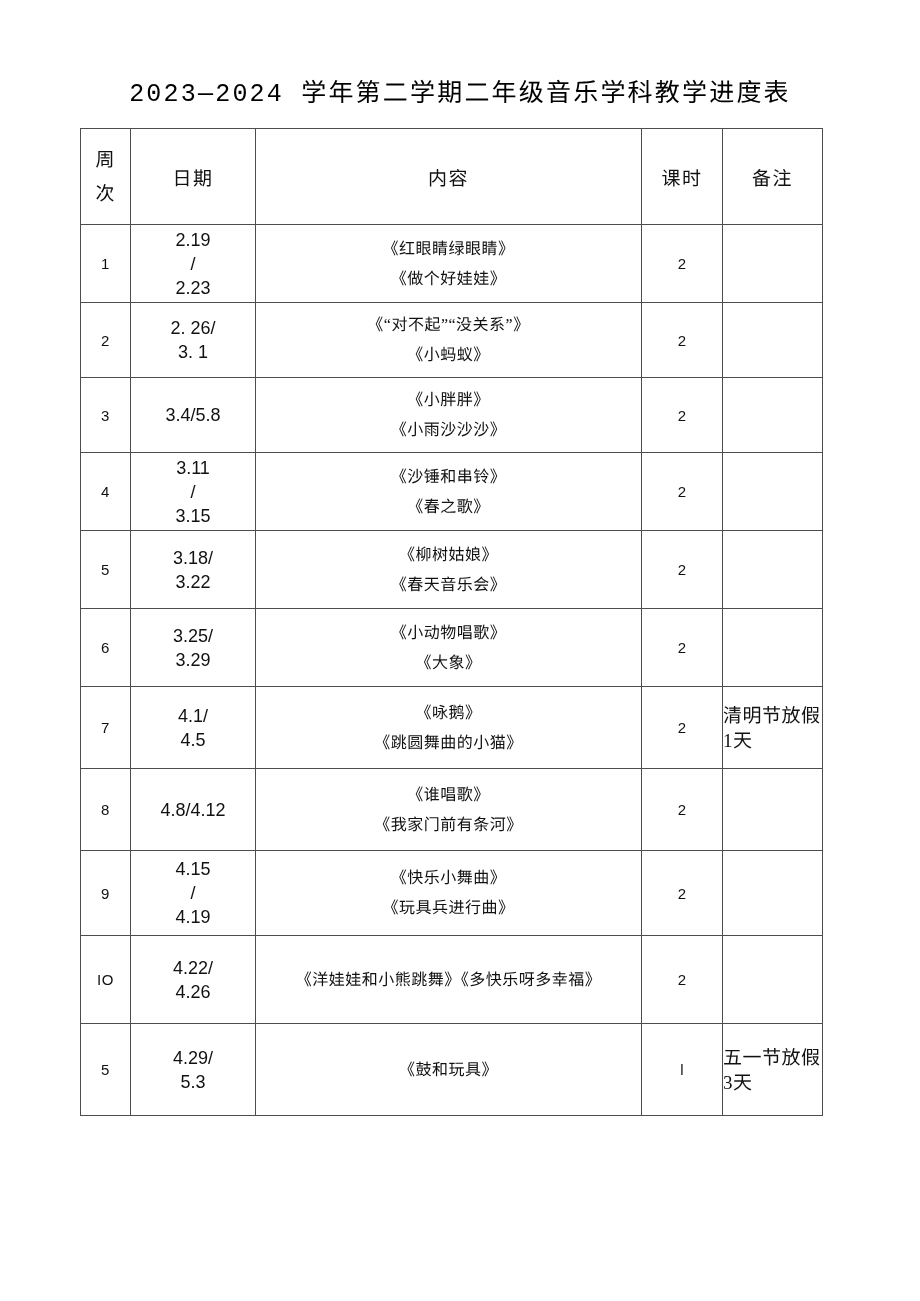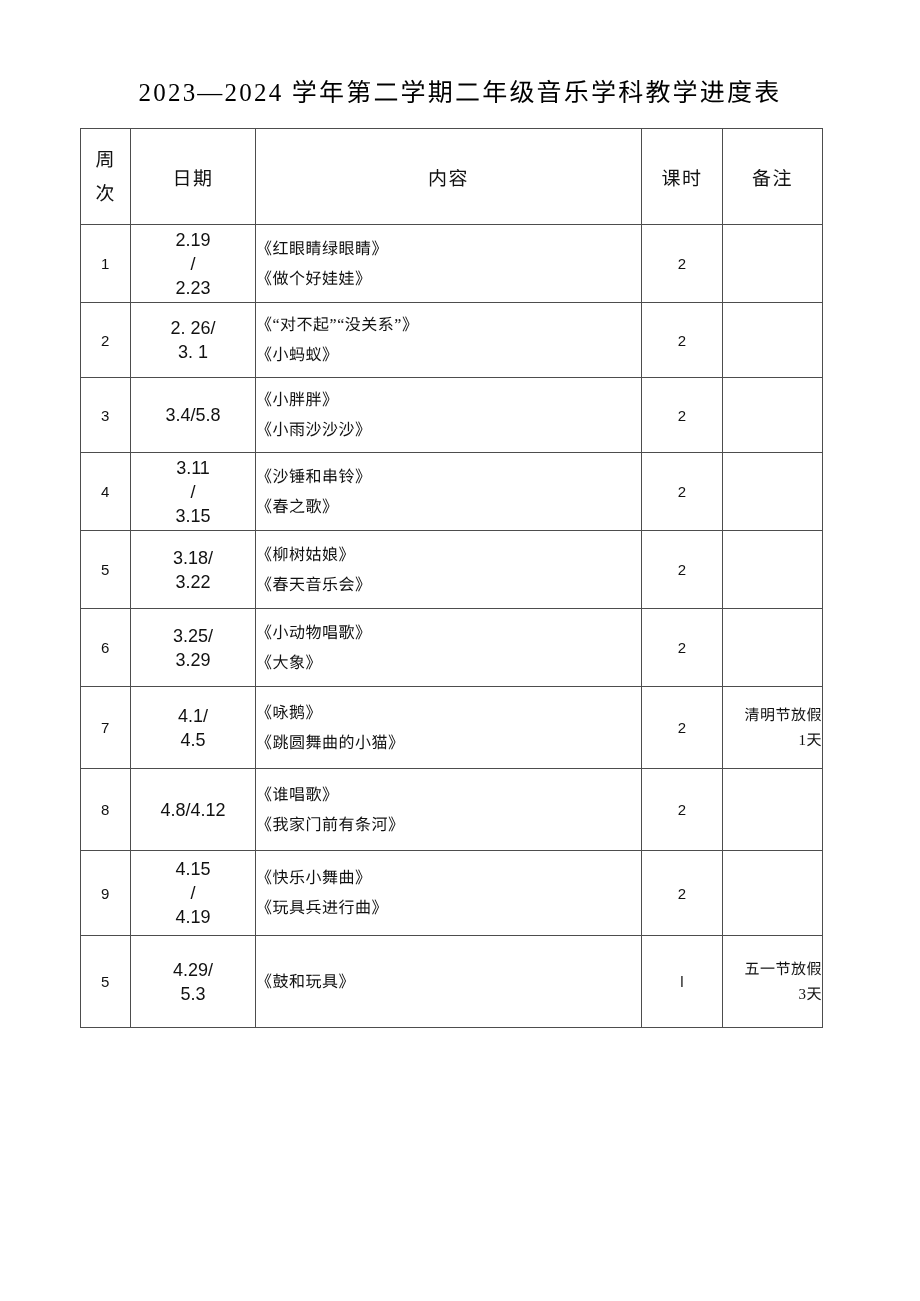--- a/index.html
+++ b/index.html
@@ -24,21 +24,21 @@
     position: relative;
   }
 
   
   .doc-title {
     position: absolute;
     left: 0;
     top: 72px;
     width: 920px;
     text-align: center;
-    font-family: Liberation Serif, serif;
+    font-family: Liberation Mono, monospace;
     font-size: 25px;
     letter-spacing: 2.2px;
     color: #000000;
     white-space: nowrap;
   }
 
   
   .schedule-table {
     position: absolute;
     left: 80px;
@@ -92,30 +92,30 @@
     color: #111;
   }
   .row-date .dline { display: block; }
   .row-content {
     font-size: 16px;
     line-height: 30px;
     padding-left: 22px;
     letter-spacing: 0.5px;
     color: #111;
   }
-  .row-content .cline { display: block; white-space: nowrap; }
+  .row-content .cline { display: block; white-space: nowrap; text-align: center; }
   .row-period {
     text-align: center;
     font-size: 15px;
     font-family: "Liberation Sans", "DejaVu Sans", sans-serif;
     color: #111;
   }
   .row-remark {
-    text-align: right;
-    font-size: 15px;
+    text-align: left;
+    font-size: 19px;
     line-height: 25px;
     letter-spacing: 0.5px;
     color: #111;
   }
   .row-remark .rline { display: block; }
 
   
   .va-top    { vertical-align: top;    padding-top: 8px; }
   .va-mid    { vertical-align: middle; }
   .va-bot    { vertical-align: bottom; padding-bottom: 8px; }
@@ -262,20 +262,32 @@
             <span class="dline">/</span>
             <span class="dline">4.19</span>
           </td>
           <td class="row-content">
             <span class="cline">《快乐小舞曲》</span>
             <span class="cline">《玩具兵进行曲》</span>
           </td>
           <td class="row-period">2</td>
           <td class="row-remark"></td>
         </tr>
+        <tr style="height: 88px;">
+          <td class="row-week">IO</td>
+          <td class="row-date va-mid">
+            <span class="dline">4.22/</span>
+            <span class="dline">4.26</span>
+          </td>
+          <td class="row-content">
+            <span class="cline">《洋娃娃和小熊跳舞》《多快乐呀多幸福》</span>
+          </td>
+          <td class="row-period">2</td>
+          <td class="row-remark"></td>
+        </tr>
         <tr style="height: 92px;">
           <td class="row-week">5</td>
           <td class="row-date va-mid">
             <span class="dline">4.29/</span>
             <span class="dline">5.3</span>
           </td>
           <td class="row-content">
             <span class="cline">《鼓和玩具》</span>
           </td>
           <td class="row-period">l</td>

